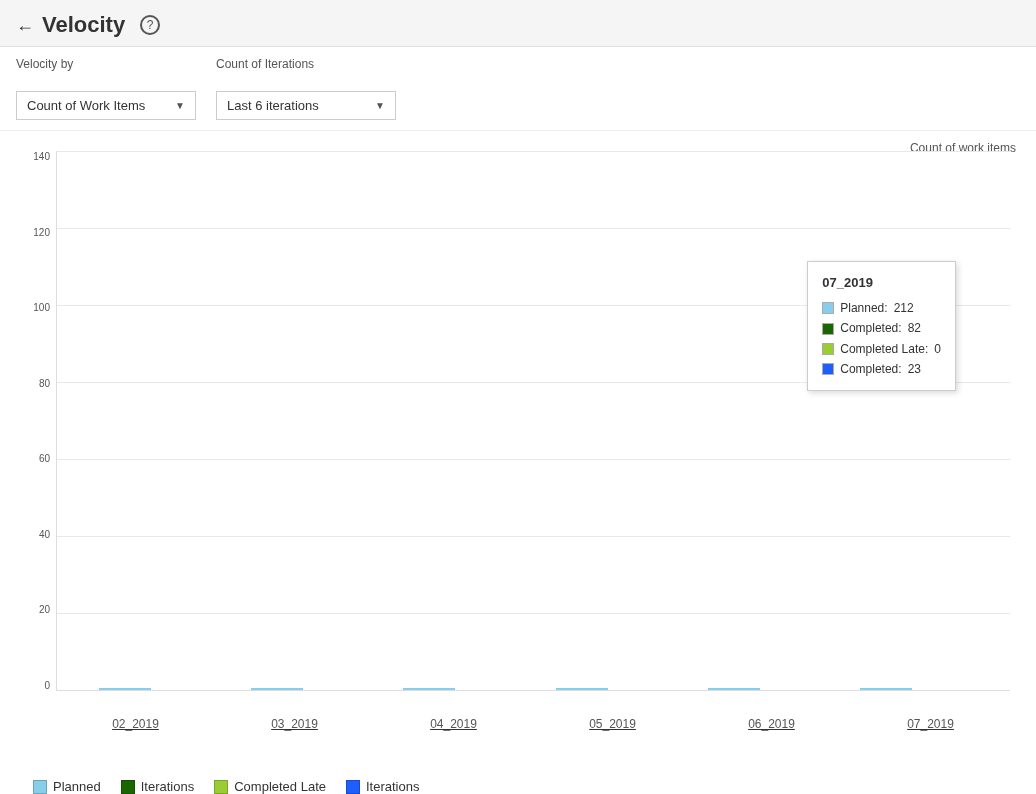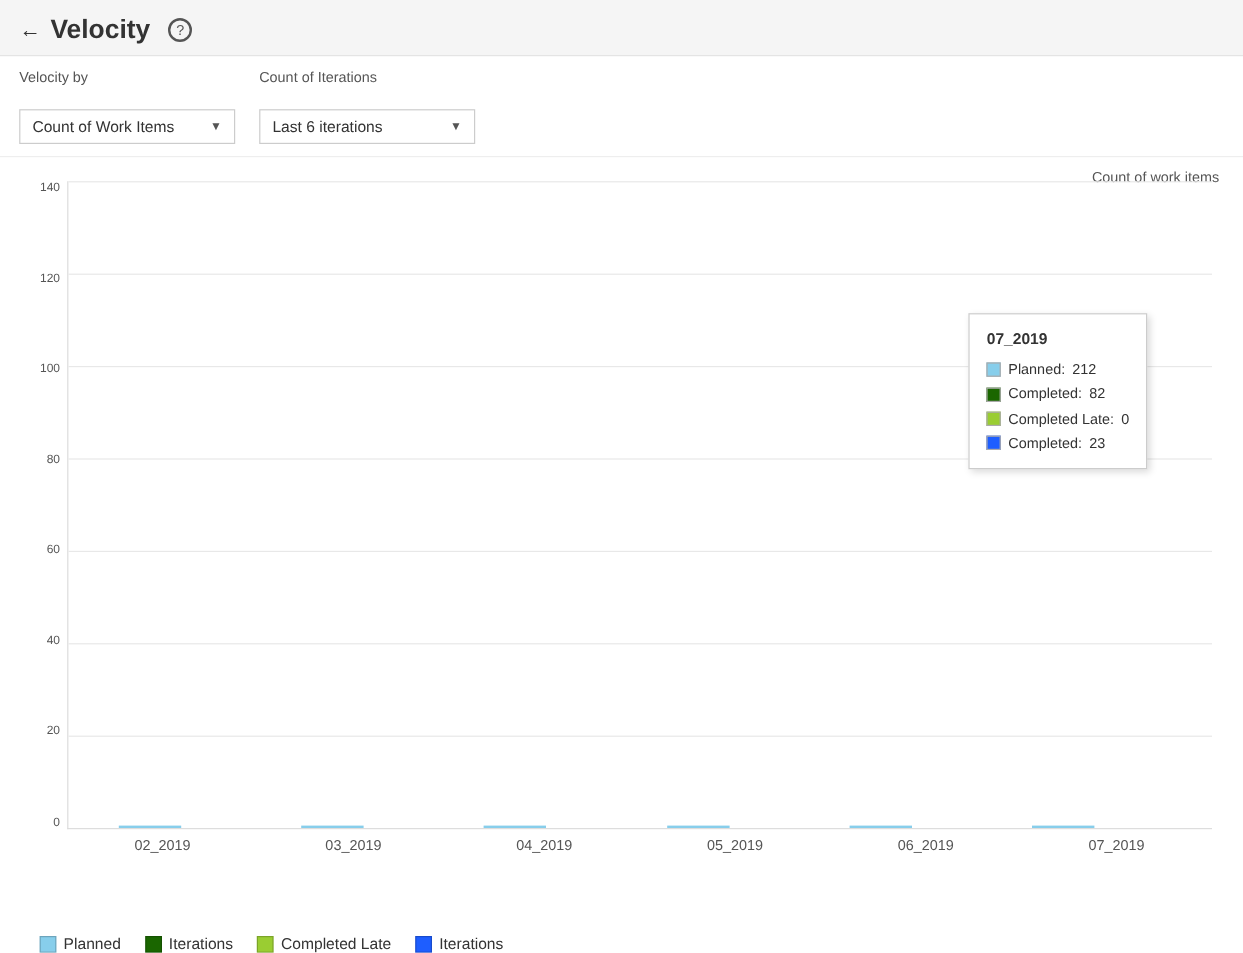--- a/index.html
+++ b/index.html
@@ -26,21 +26,21 @@
     .y-axis { position: absolute; left: 0; top: 0; bottom: 40px; width: 40px; display: flex; flex-direction: column; justify-content: space-between; align-items: flex-end; padding-right: 6px; }
     .y-label { font-size: 10px; color: #555; }
 
     .chart-inner { position: absolute; left: 40px; right: 10px; top: 0; bottom: 40px; border-left: 1px solid #ddd; border-bottom: 1px solid #ddd; }
     .grid-lines { position: absolute; top: 0; left: 0; right: 0; bottom: 0; }
     .grid-line { position: absolute; left: 0; right: 0; border-top: 1px solid #e8e8e8; }
 
     .bars-container { position: absolute; top: 0; left: 0; right: 0; bottom: 0; display: flex; align-items: flex-end; justify-content: space-around; padding: 0 20px; }
     .bar-group { display: flex; align-items: flex-end; gap: 4px; flex-direction: row; }
 
-    .x-labels { position: absolute; left: 40px; right: 10px; bottom: 0; height: 40px; display: flex; justify-content: space-around; align-items: flex-start; padding-top: 6px; }
+    .x-labels { position: absolute; left: 40px; right: 10px; bottom: 0; height: 40px; display: flex; justify-content: space-around; align-items: flex-end; padding-top: 6px; text-decoration: underline; }
     .x-label { font-size: 12px; color: #555; text-align: center; }
 
     .tooltip { position: absolute; background: white; border: 1px solid #ccc; padding: 10px 14px; font-size: 12px; line-height: 1.7; z-index: 10; box-shadow: 2px 2px 6px rgba(0,0,0,0.15); }
     .tooltip-title { font-weight: 600; margin-bottom: 4px; font-size: 13px; }
     .tooltip-row { display: flex; align-items: center; gap: 6px; }
     .tooltip-swatch { width: 12px; height: 12px; border: 1px solid #aaa; }
 
     .legend { display: flex; align-items: center; gap: 20px; padding: 8px 33px; }
     .legend-item { display: flex; align-items: center; gap: 6px; font-size: 13px; }
     .legend-swatch { width: 14px; height: 14px; border: 1px solid rgba(0,0,0,0.2); }

